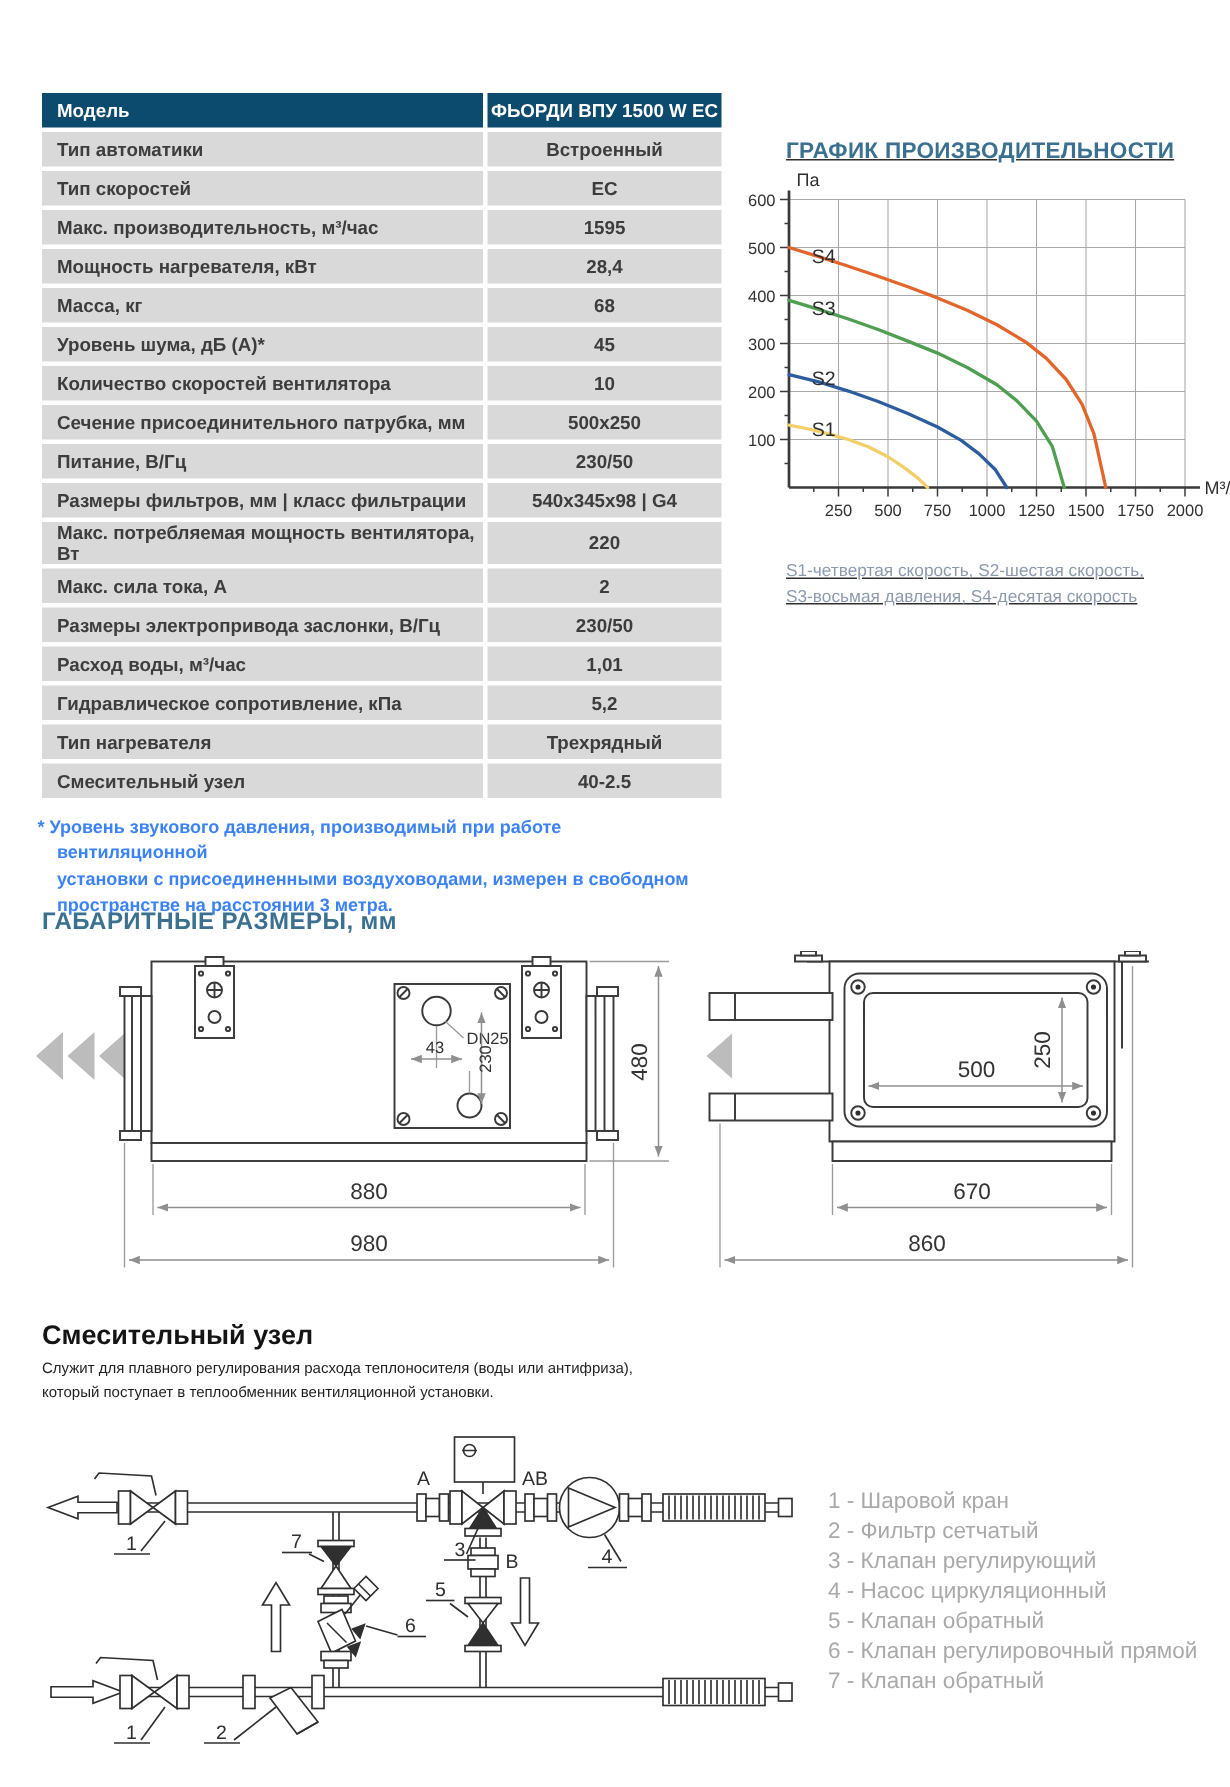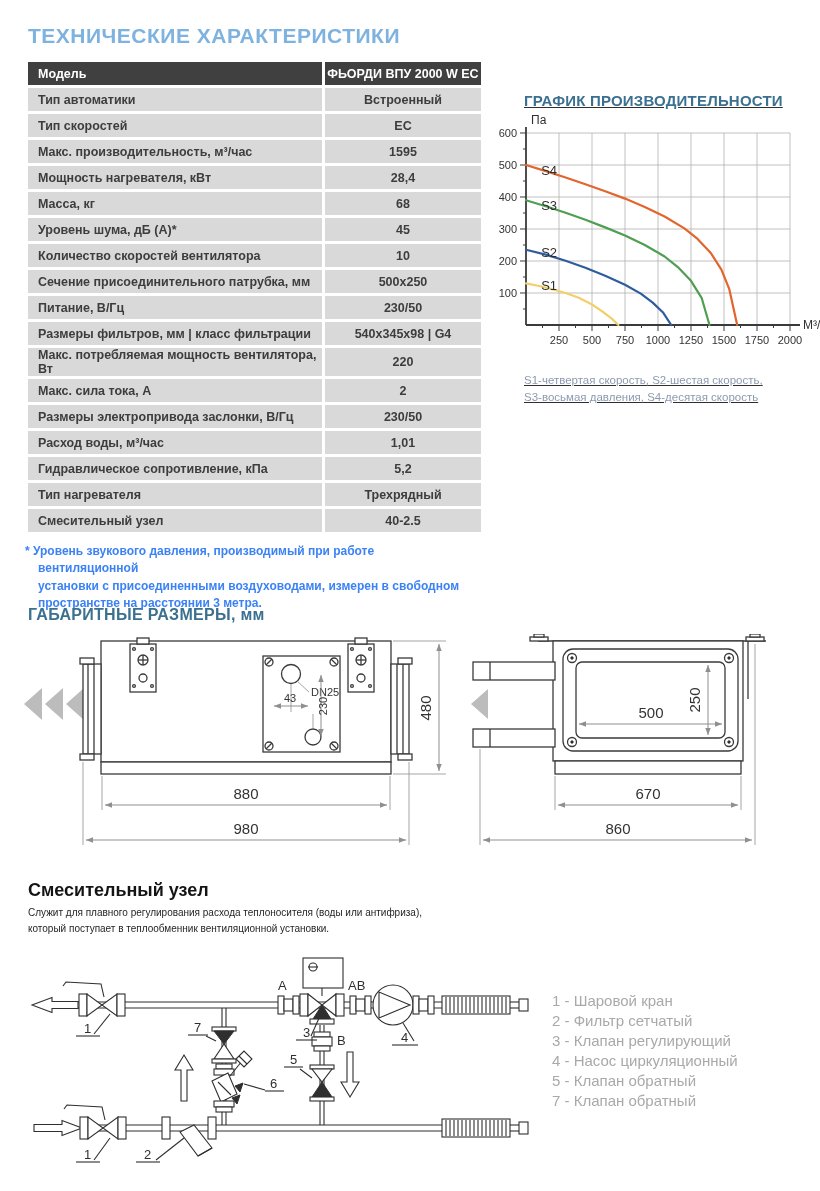--- a/index.html
+++ b/index.html
@@ -6,21 +6,21 @@
   body{font-family:"Liberation Sans","DejaVu Sans",sans-serif;color:#2f2f2f;}
   .page{position:relative;width:820px;height:1191px;background:#fff;overflow:hidden;}
   .abs{position:absolute;}
   .h1{font-size:21px;font-weight:bold;color:#7eb2df;letter-spacing:0.5px;}
   .h2{font-size:16px;font-weight:bold;color:#3b7090;letter-spacing:0.3px;}
   .chart-title{font-size:15px;font-weight:bold;color:#3b7090;letter-spacing:0.2px;}
   table.spec{border-collapse:separate;border-spacing:3px;}
   table.spec td{background:#d9d9d9;height:23px;font-size:12.5px;font-weight:bold;color:#3d3d3d;vertical-align:middle;}
   table.spec td.param{width:280px;padding:0 4px 0 10px;text-align:left;}
   table.spec td.value{width:152px;text-align:center;padding:0 2px;}
-  table.spec tr.head td{background:#404040;color:#fff;}
+  table.spec tr.head td{background:#0c4a6e;color:#fff;}
   .footnote{font-size:12px;line-height:1.45;color:#3b82f6;padding-left:13px;text-indent:-13px;white-space:pre-line;font-weight:bold;}
   .caption{font-size:11.5px;line-height:1.5;color:#8d9aae;white-space:pre-line;}
   .mix-title{font-size:18px;font-weight:bold;color:#141414;}
   .mix-desc{font-size:10px;line-height:1.55;color:#1f1f1f;white-space:pre-line;}
   .legend{font-size:15px;line-height:20px;color:#a9a9a9;}
   .legend-item{padding-left:26px;text-indent:-26px;}
   
   .ylab{font-size:11px;fill:#333;text-anchor:end;}
   .xlab{font-size:11px;fill:#333;text-anchor:middle;}
   .slab{font-size:13px;fill:#2f2f2f;}
@@ -40,27 +40,26 @@
   .p{stroke:#2f2f2f;fill:none;stroke-width:1.1;}
   .pf{stroke:#2f2f2f;fill:#fff;stroke-width:1.1;}
   .pb{stroke:#2f2f2f;fill:#2f2f2f;stroke-width:1;}
   .dlb{font-size:13px;fill:#2f2f2f;}
 </style>
 </head>
 <body>
 
 <div class="page">
 
-  <div class="abs h1" style="left:28px;top:24px;">ТЕХНИЧЕСКИЕ ХАРАКТЕРИСТИКИ</div>
 
   <table class="spec abs" style="left:25px;top:59px;">
     <tbody>
       <tr class="head">
         <td class="param">Модель</td>
-        <td class="value">ФЬОРДИ ВПУ 2000 W ЕС</td>
+        <td class="value">ФЬОРДИ ВПУ 1500 W ЕС</td>
       </tr>
     <tr>
           <td class="param">Тип автоматики</td>
           <td class="value">Встроенный</td>
         </tr>
         <tr>
           <td class="param">Тип скоростей</td>
           <td class="value">ЕС</td>
         </tr>
         <tr>
@@ -537,16 +536,17 @@
       <text class="dlb" x="315" y="97">B</text>
     </g>
   </svg>
 
   <div class="abs legend" style="left:552px;top:991px;width:258px;">
       <div class="legend-item">1 - Шаровой кран</div>
       <div class="legend-item">2 - Фильтр сетчатый</div>
       <div class="legend-item">3 - Клапан регулирующий</div>
       <div class="legend-item">4 - Насос циркуляционный</div>
       <div class="legend-item">5 - Клапан обратный</div>
+      <div class="legend-item">6 - Клапан регулировочный прямой</div>
       <div class="legend-item">7 - Клапан обратный</div>
     </div>
 
 </div>
 
 </body></html>

